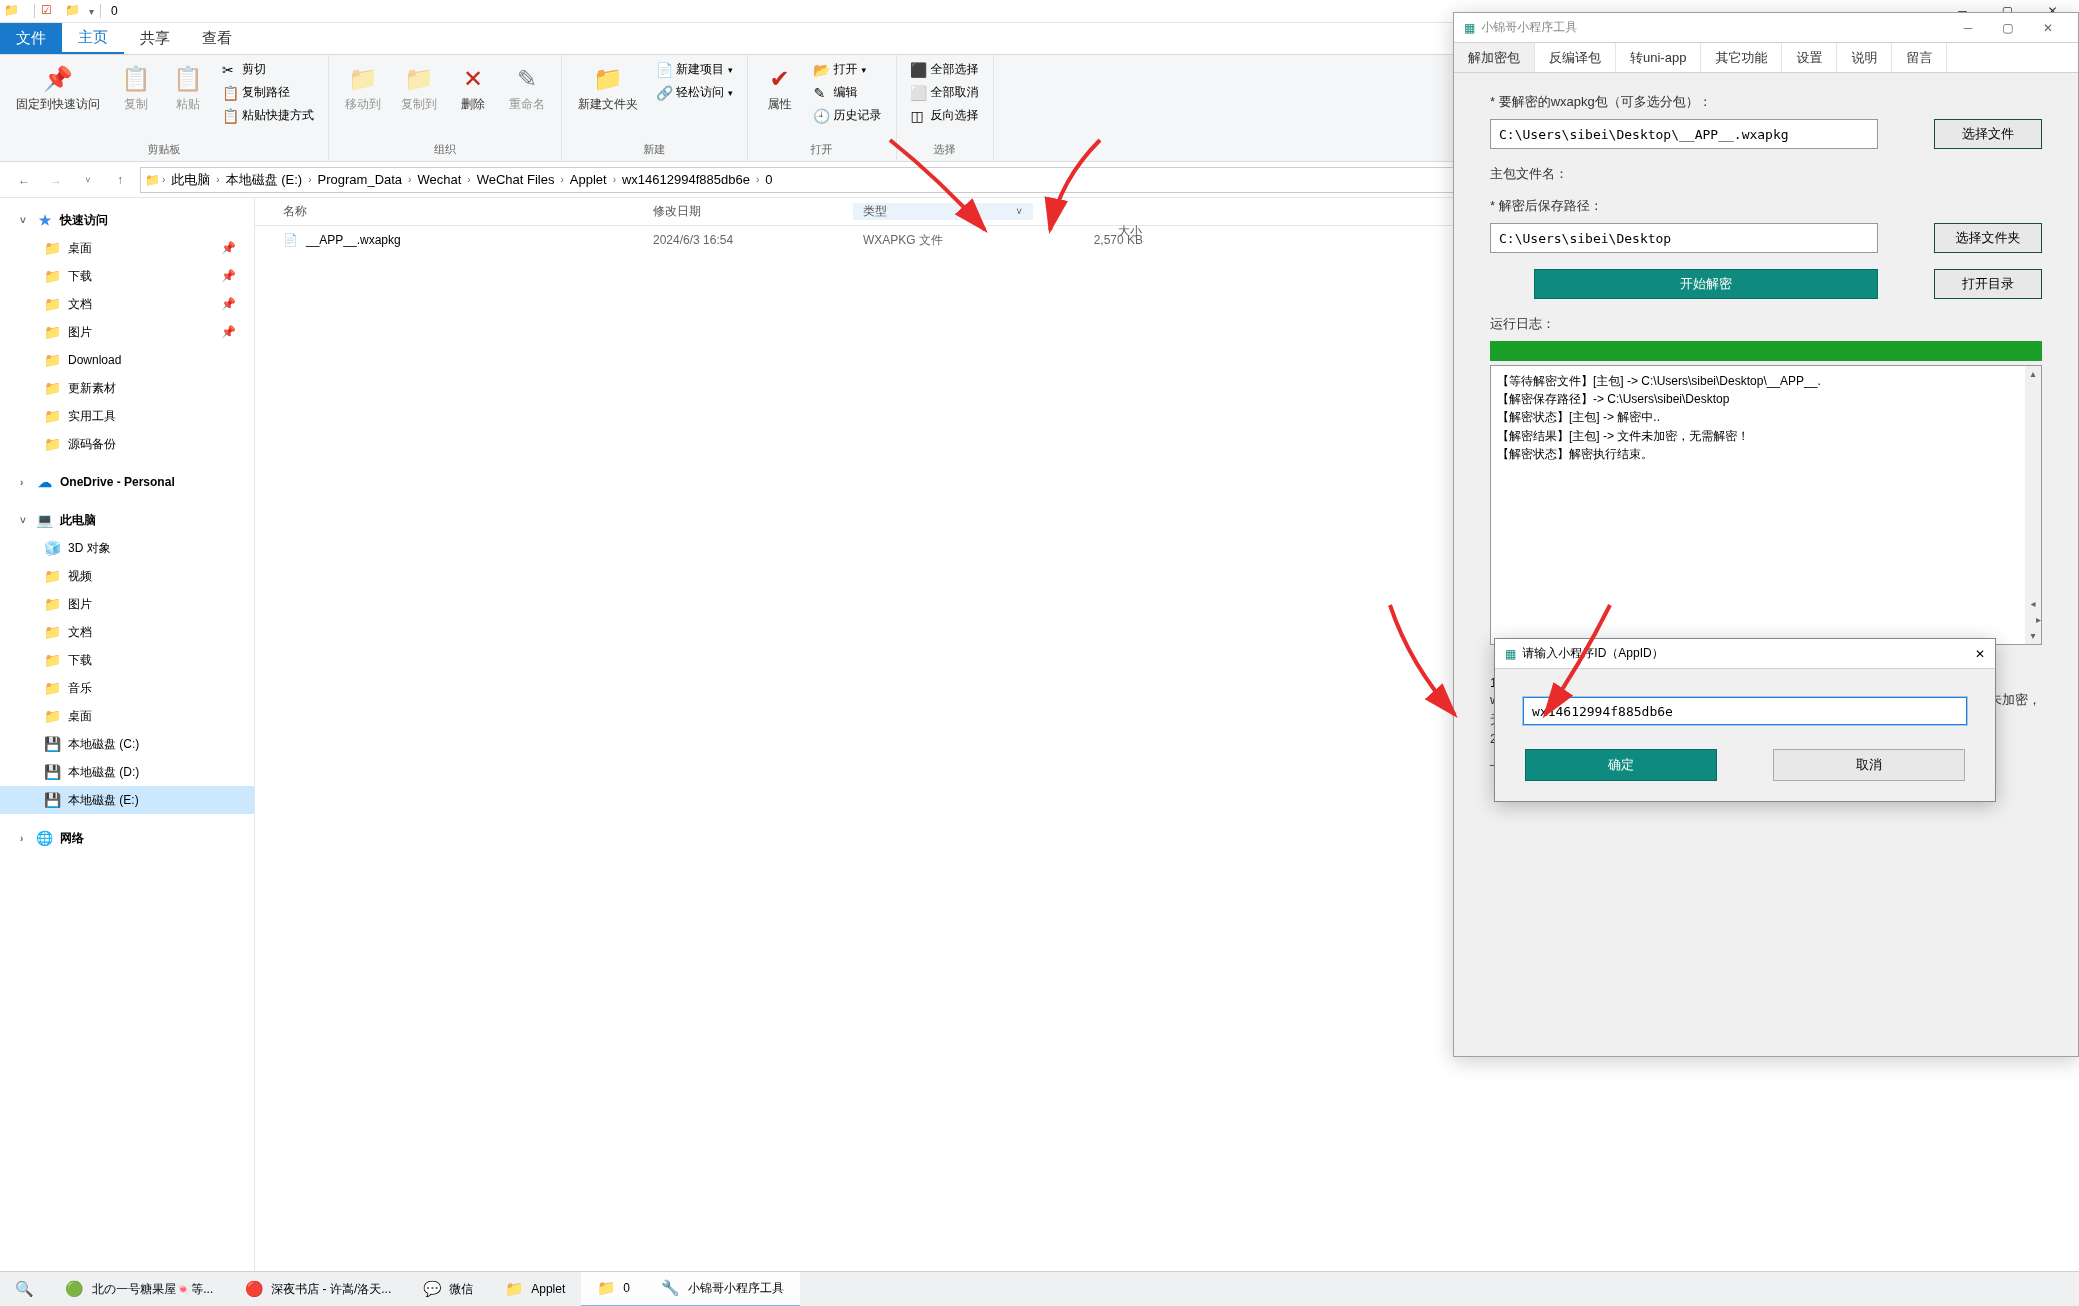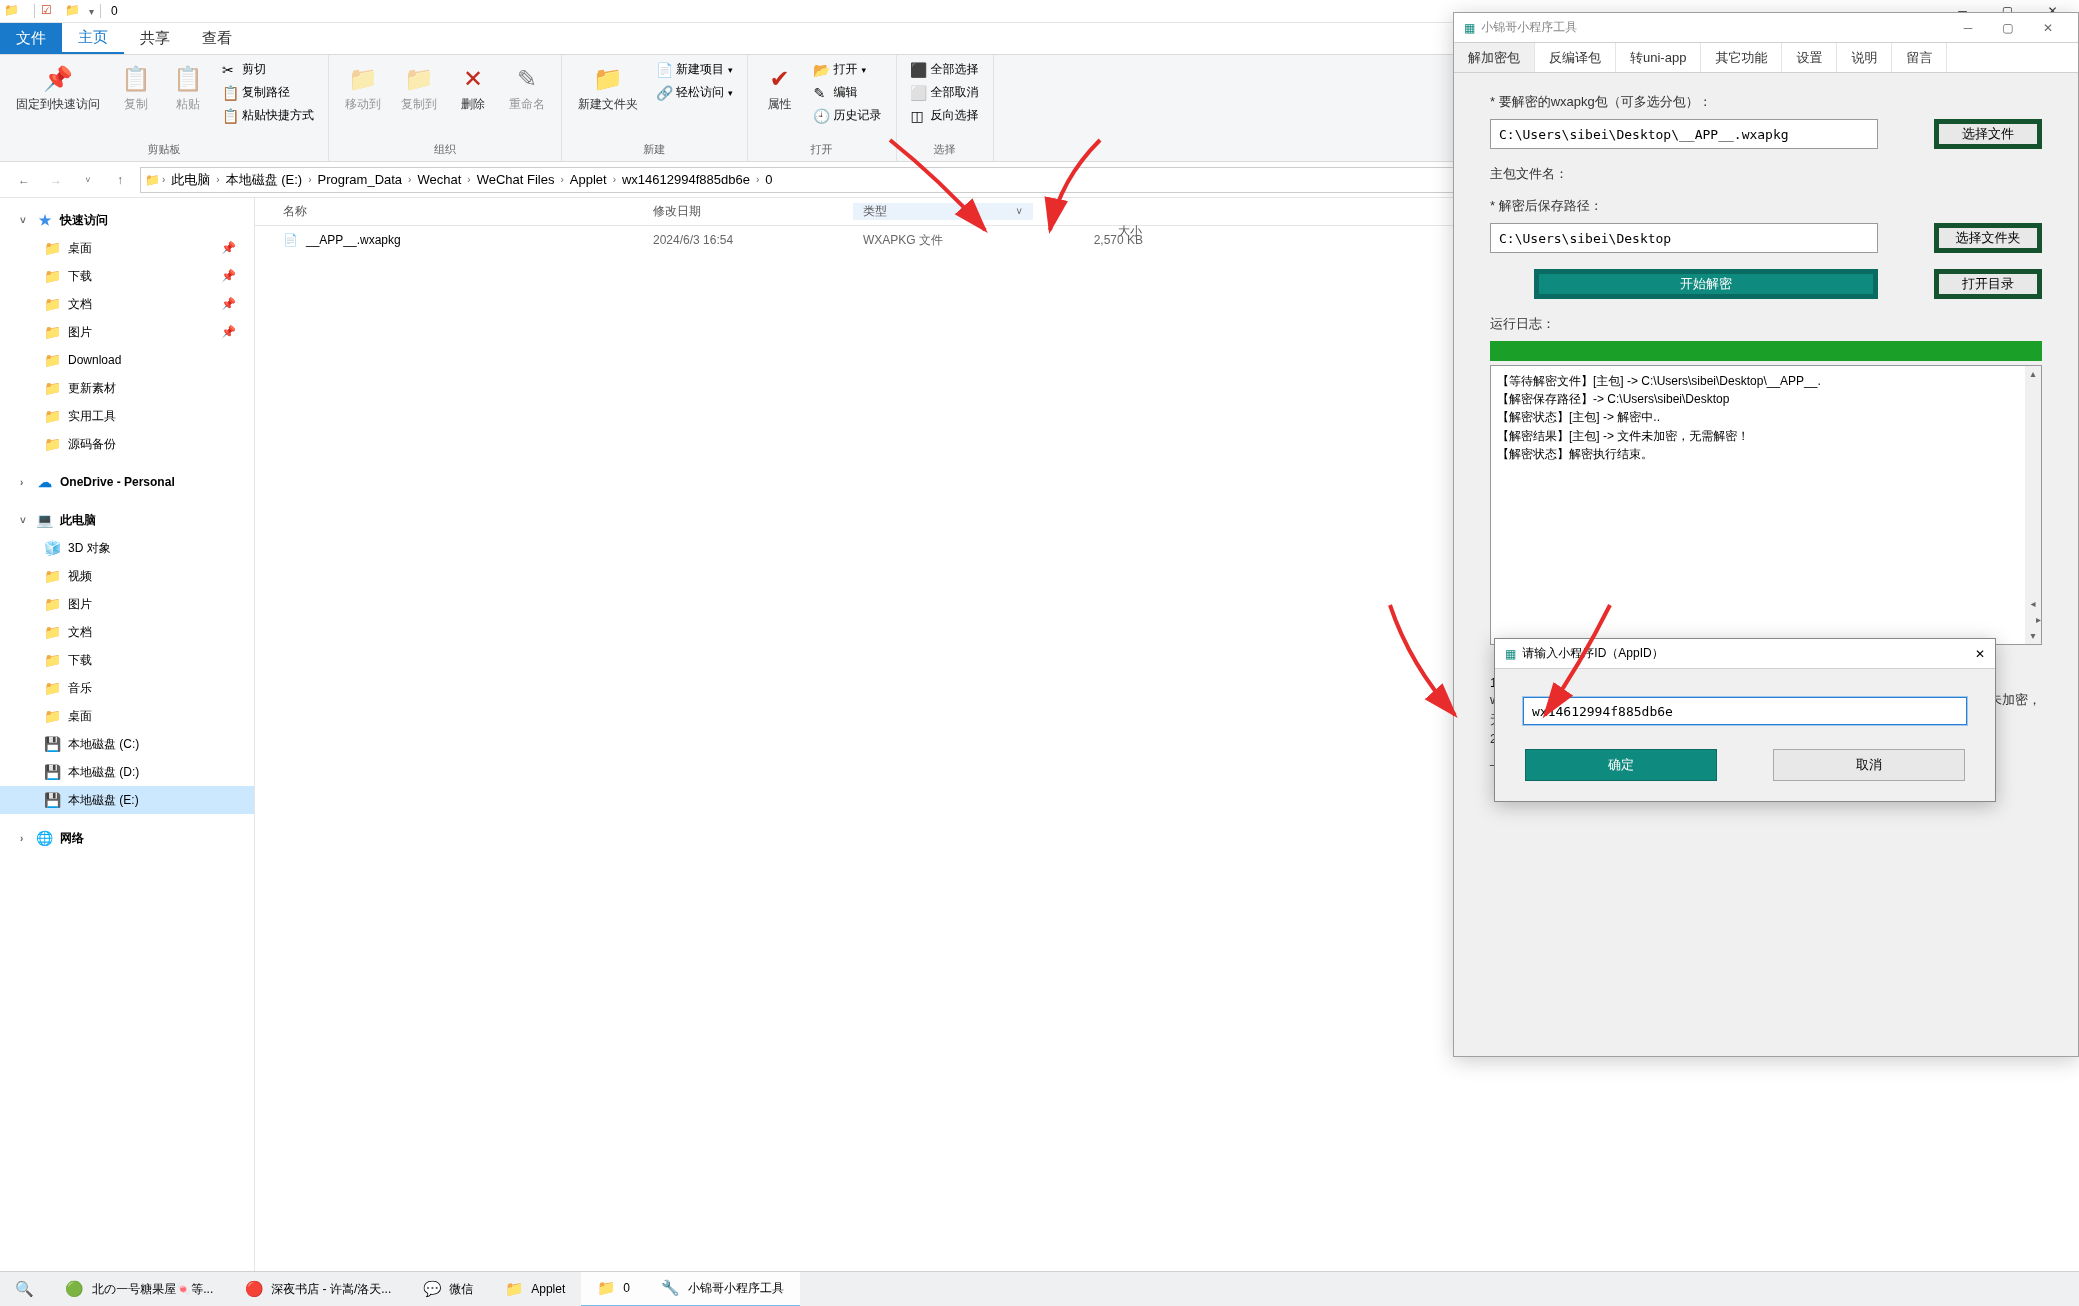--- a/index.html
+++ b/index.html
@@ -77,21 +77,21 @@
 .tool-title { height: 30px; background: #fff; display: flex; align-items: center; padding: 0 10px; border-bottom: 1px solid #d0d0d0; }
 .tool-title-right { margin-left: auto; display: flex; }
 .tool-win-btn { width: 40px; height: 28px; display: flex; align-items: center; justify-content: center; color: #666; }
 .tool-tabs { height: 30px; background: #fff; display: flex; border-bottom: 1px solid #d0d0d0; }
 .tool-tab { padding: 0 14px; display: flex; align-items: center; font-size: 13px; color: #333; border-right: 1px solid #e5e5e5; }
 .tool-tab.active { background: #f0f0f0; }
 .tool-body { padding: 20px 36px; }
 .form-label { font-size: 13px; margin-bottom: 8px; color: #333; }
 .form-row { display: flex; gap: 12px; margin-bottom: 16px; }
 .form-input { flex: 1; height: 30px; border: 1px solid #999; padding: 12px 8px; font-family: Consolas, monospace; font-size: 13px; background: #fff; }
-.form-btn { width: 108px; height: 30px; background: #e8e8e8; border: 5px solid #14532d; font-size: 13px; margin-left: 44px; }
+.form-btn { width: 108px; height: 30px; background: #e8e8e8; border: 1px solid #14532d; font-size: 13px; margin-left: 44px; }
 .form-btn.primary { background: #0f8a7e; color: #fff; border-color: #0a6b62; flex: 1; }
 .green-bar { height: 20px; background: #1a9f28; margin-bottom: 4px; }
 .log-box { background: #fff; border: 1px solid #999; padding: 6px; font-family: SimSun, monospace; font-size: 13px; height: 280px; overflow: auto; position: relative; white-space: pre-wrap; line-height: 1.4; }
 .notes-label { font-size: 13px; margin-top: 30px;}
 .notes { font-size: 13px; line-height: 1.5; color: #333; }
 
 
 .dialog { position: absolute; left: 40px; top: 625px; width: 502px; background: #f0f0f0; border: 1px solid #888; box-shadow: 0 4px 18px rgba(0,0,0,0.25); }
 .dialog-title { height: 30px; background: #fff; display: flex; align-items: center; padding: 0 10px; font-size: 13px; border-bottom: 1px solid #d0d0d0; }
 .dialog-body { padding: 28px 28px 20px; }

